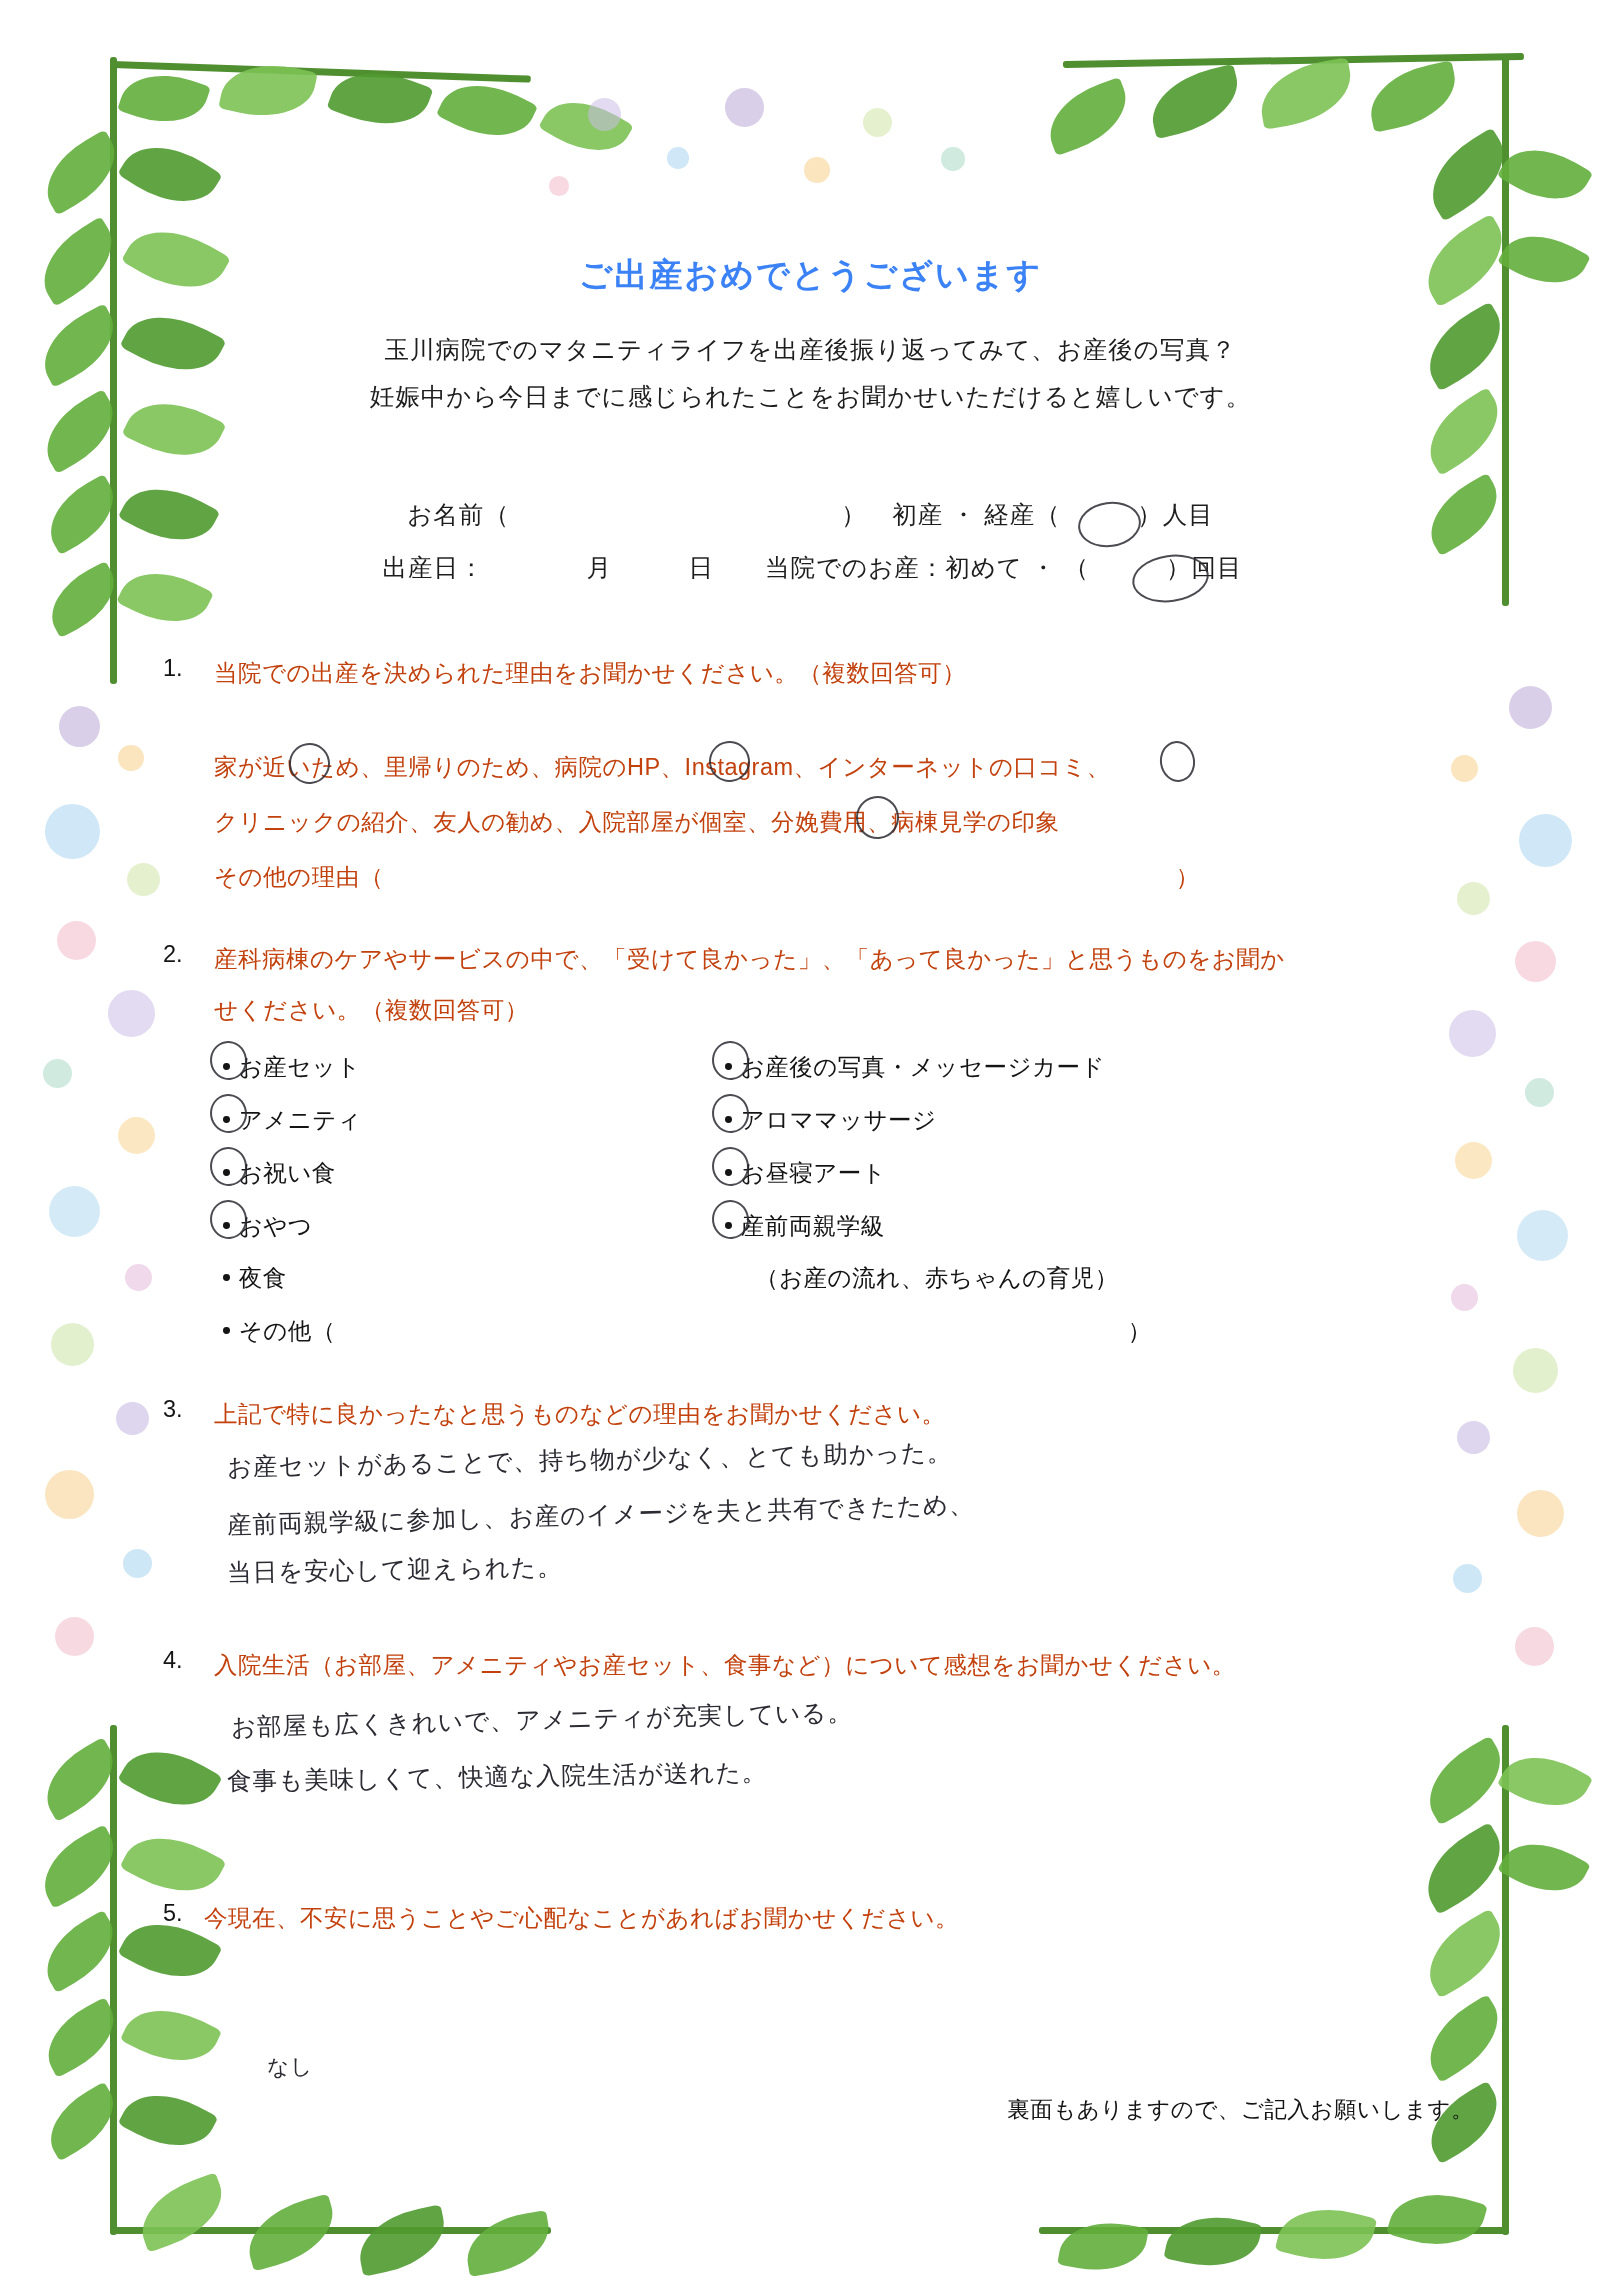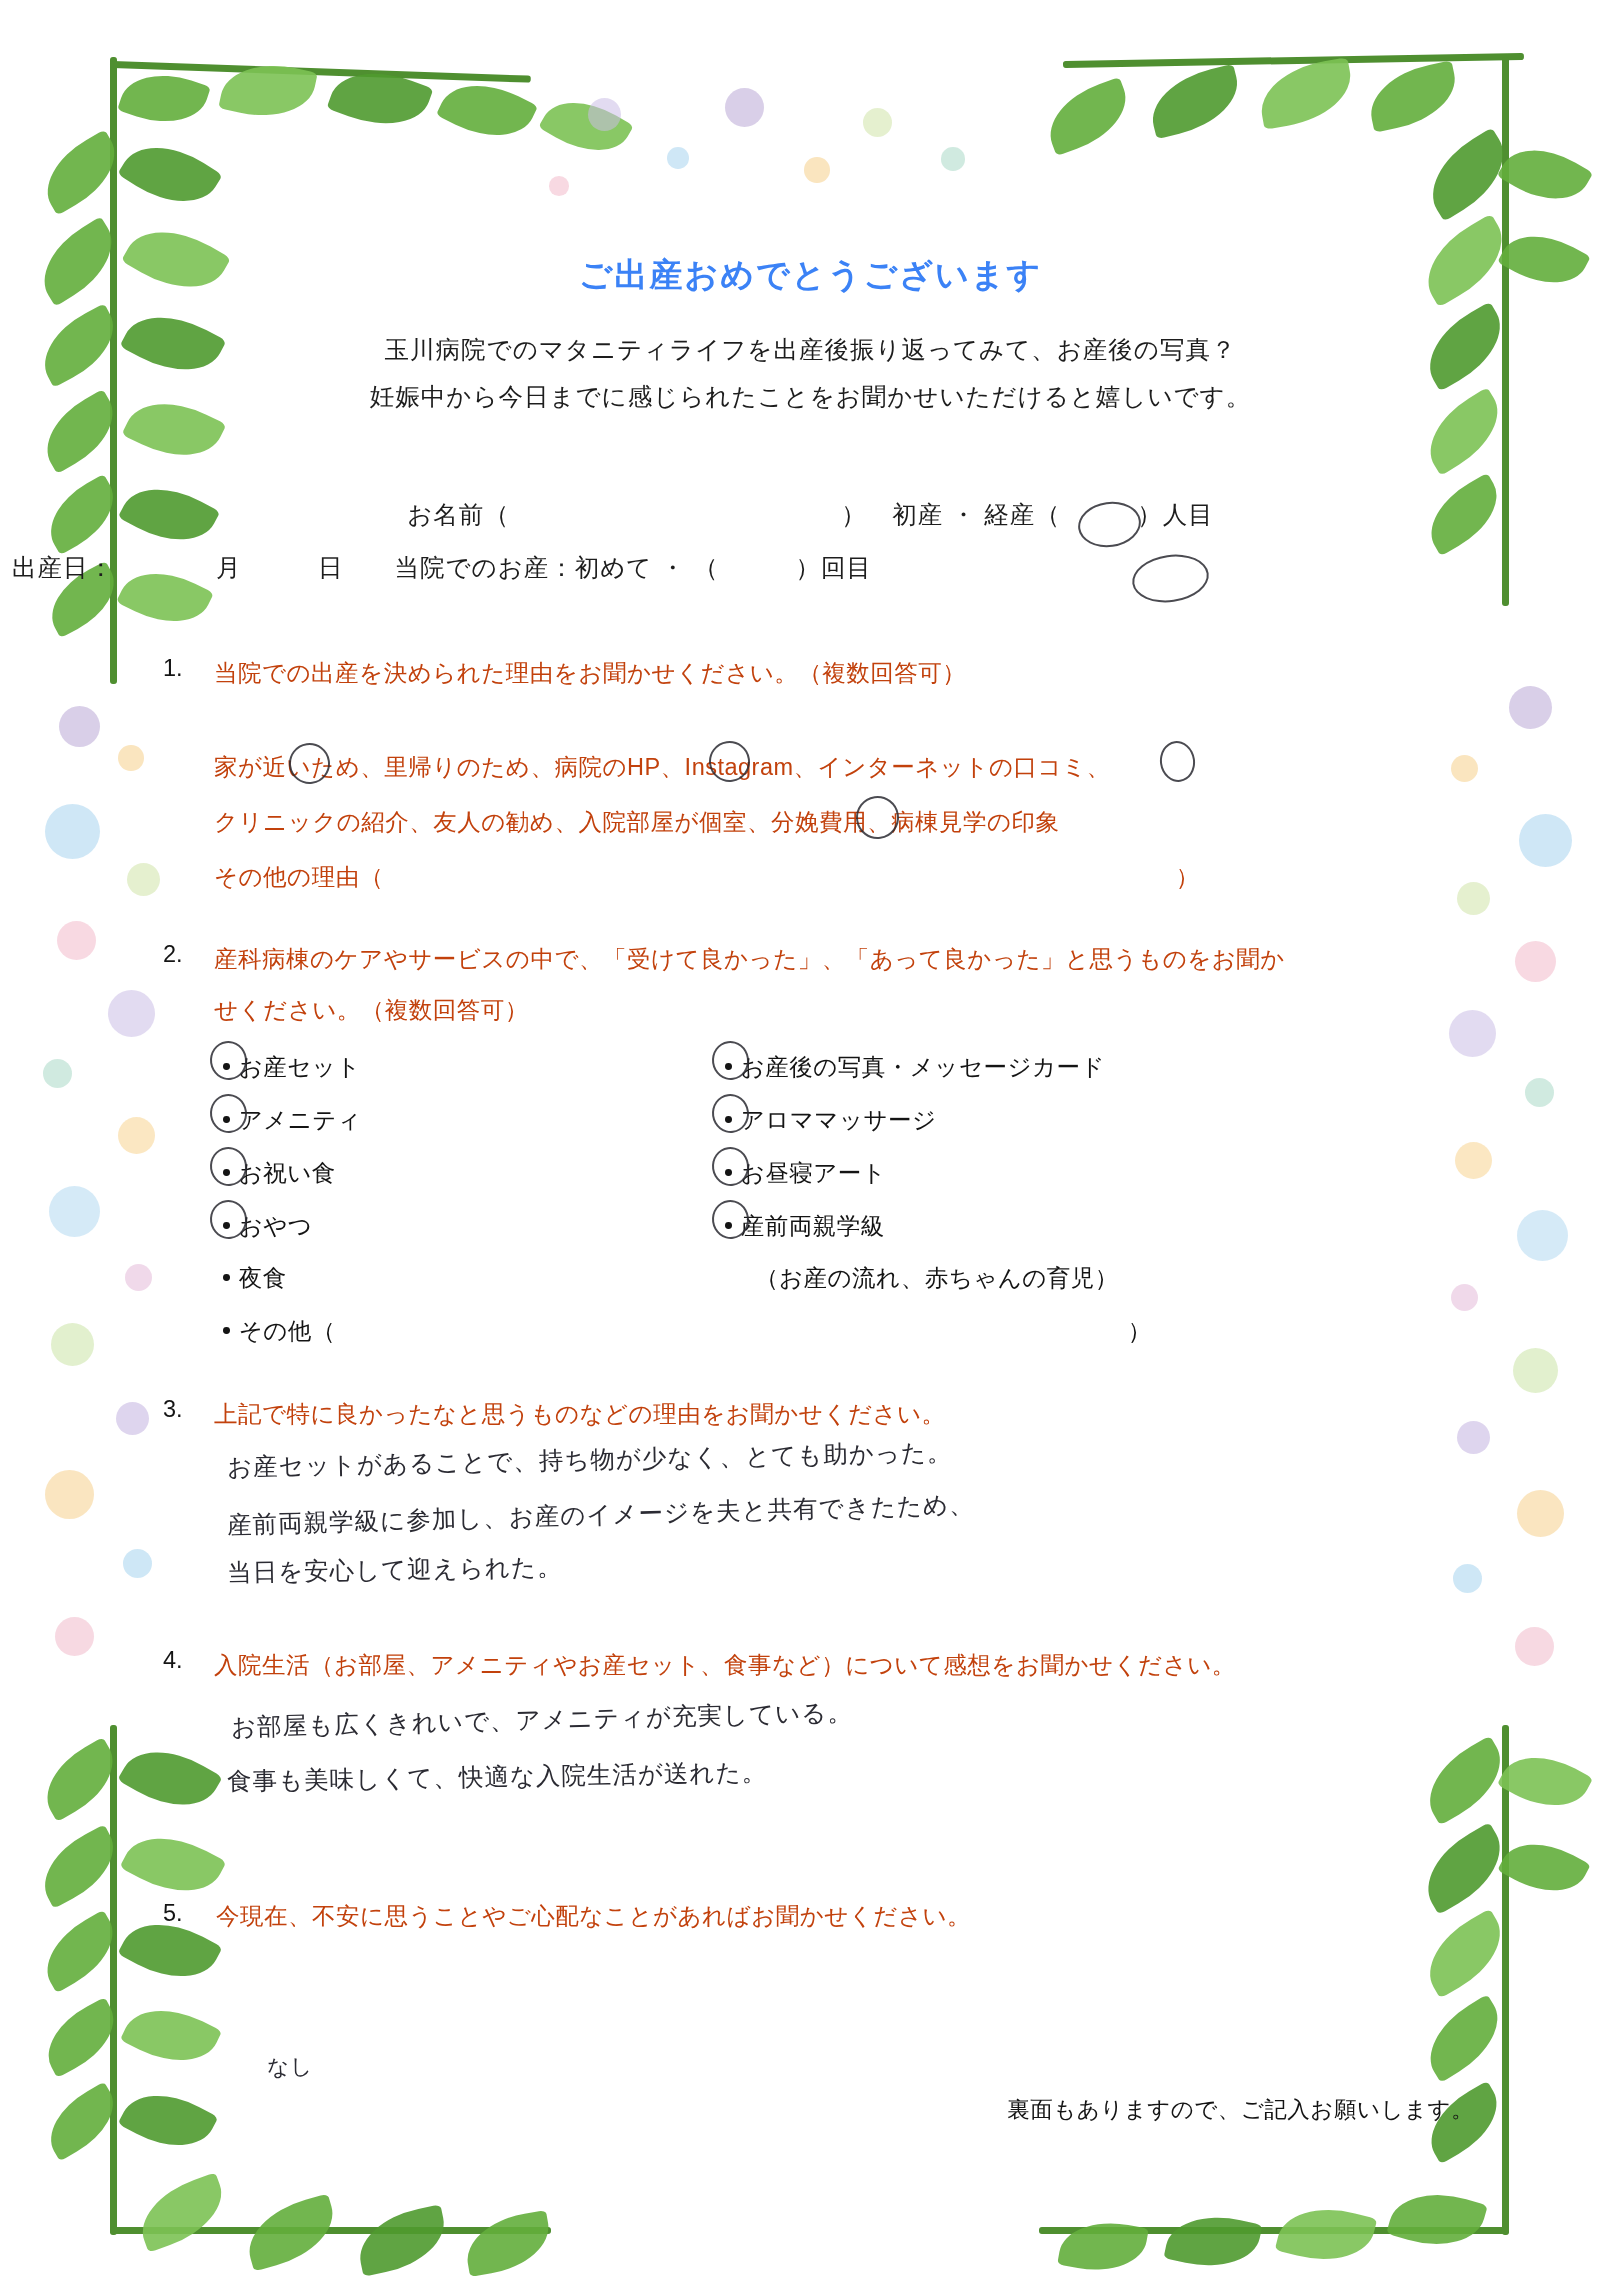--- a/index.html
+++ b/index.html
@@ -36,21 +36,21 @@
   .lead1{top:333px;}
   .lead2{top:380px;}
   .note{
     position:absolute;left:0;right:0;text-align:center;font-size:20.6px;color:#222;top:439px;
     letter-spacing:0.5px;
   }
   .idline{
     position:absolute;font-size:24.5px;color:#1d1d1d;letter-spacing:1px;
   }
   .idline1{left:0;right:0;text-align:center;top:498px;}
-  .idline2{left:12px;right:0;top:551px;}
+  .idline2{left:4px;right:0;text-align:center;top:551px;}
   .q{
     position:absolute;font-size:23.5px;line-height:1.55;color:#c2410c;letter-spacing:0.5px;
   }
   .qnum{position:absolute;font-size:23.5px;color:#141414;}
   .opt{position:absolute;font-size:23.5px;color:#141414;letter-spacing:0.5px;}
   .hand{
     position:absolute;
     font-family:"DejaVu Sans",sans-serif;
     color:#2b2b33;
     font-size:24.5px;
@@ -264,18 +264,18 @@
   <div class="hand" style="left:227px;top:1443px;">お産セットがあることで、持ち物が少なく、とても助かった。</div>
   <div class="hand" style="left:227px;top:1498px;transform:rotate(-1.6deg);">産前両親学級に参加し、お産のイメージを夫と共有できたため、</div>
   <div class="hand" style="left:227px;top:1553px;transform:rotate(-1deg);">当日を安心して迎えられた。</div>
 
   <div class="qnum" style="left:163px;top:1647px;">4.</div>
   <div class="q" style="left:214px;top:1647px;width:1264px;">入院生活（お部屋、アメニティやお産セット、食事など）について感想をお聞かせください。</div>
   <div class="hand" style="left:231px;top:1703px;transform:rotate(-1.4deg);">お部屋も広くきれいで、アメニティが充実している。</div>
   <div class="hand" style="left:227px;top:1760px;transform:rotate(-1deg);">食事も美味しくて、快適な入院生活が送れた。</div>
 
   <div class="qnum" style="left:163px;top:1900px;">5.</div>
-  <div class="q" style="left:216px;top:1900px;width:1225px;font-family:Liberation Mono, monospace;">今現在、不安に思うことやご心配なことがあればお聞かせください。</div>
+  <div class="q" style="left:204px;top:1900px;width:1225px;">今現在、不安に思うことやご心配なことがあればお聞かせください。</div>
   <div class="hand small" style="left:267px;top:2052px;transform:rotate(-2deg);">なし</div>
 
   <div class="footer">裏面もありますので、ご記入お願いします。</div>
 </div>
 
 
 </body></html>

